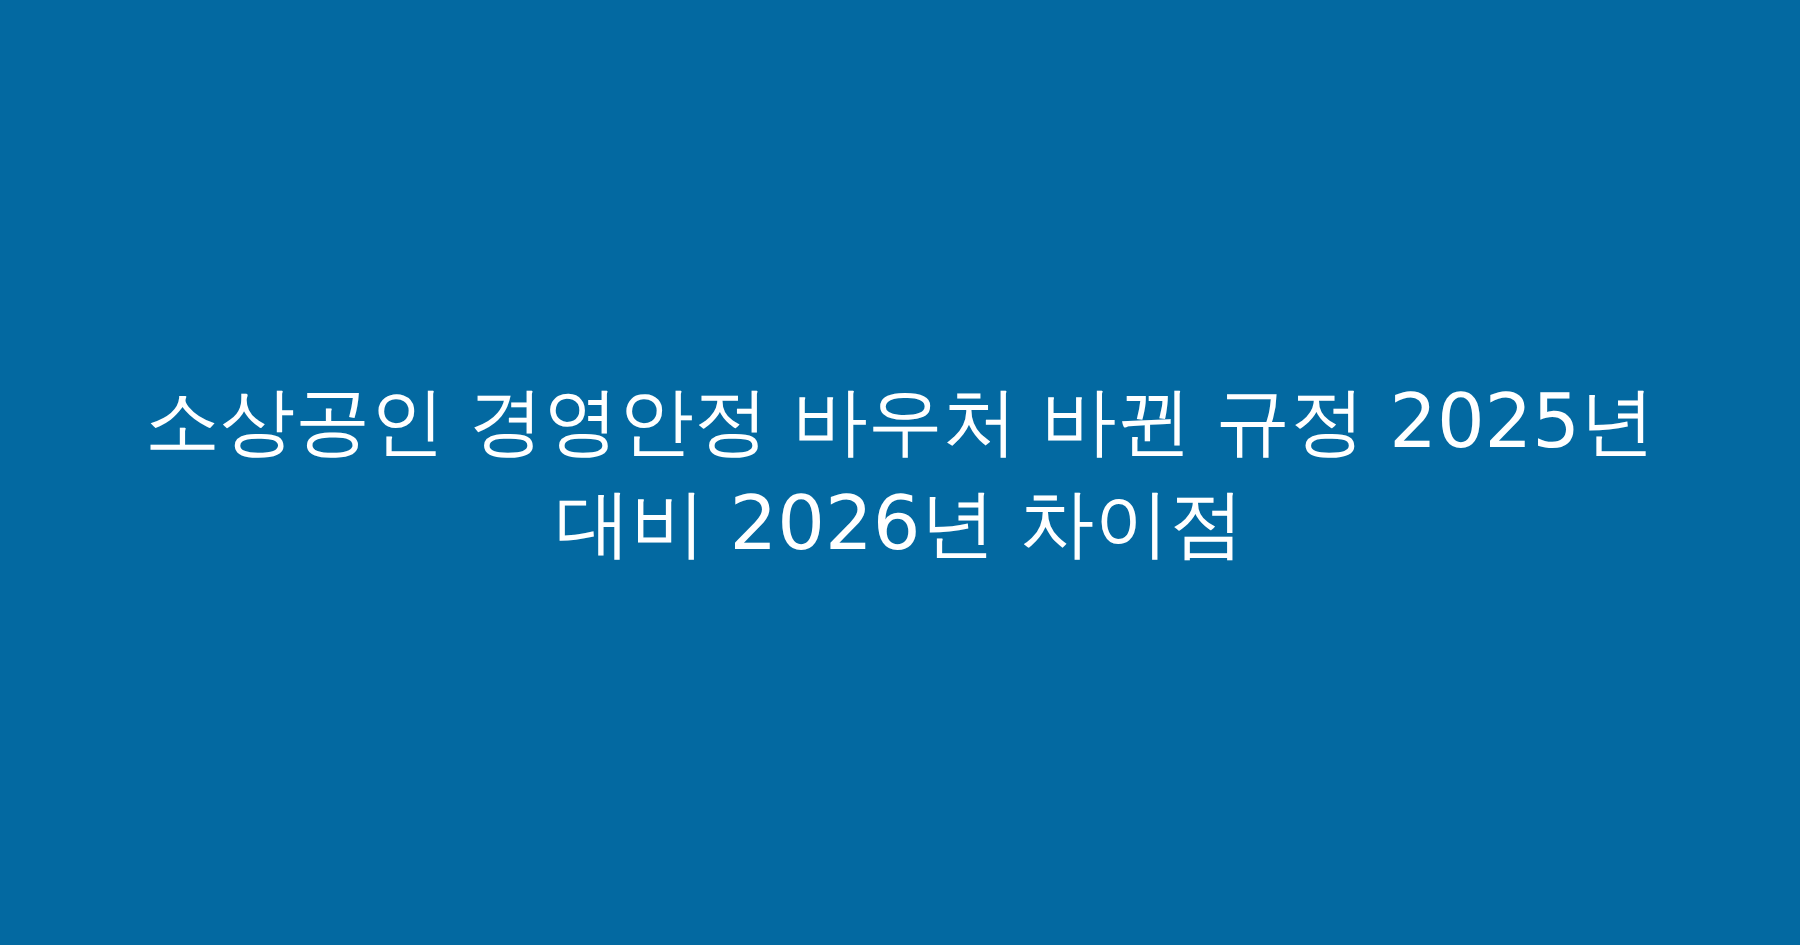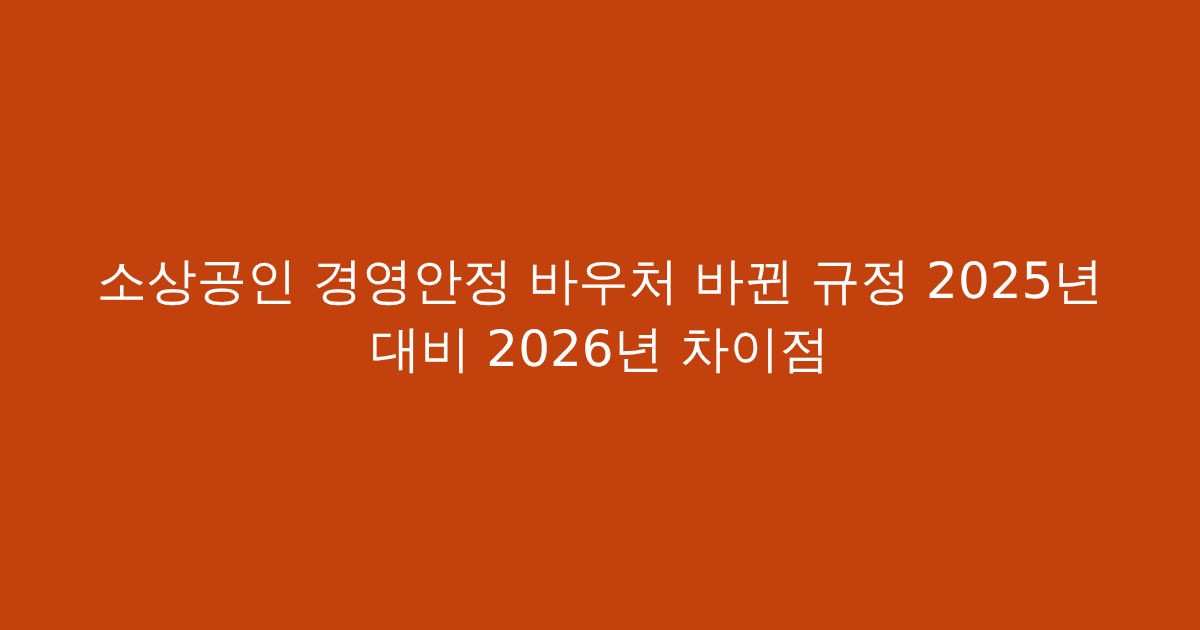--- a/index.html
+++ b/index.html
@@ -46,21 +46,21 @@
     letter-spacing: 0px;
     word-break: keep-all;
     white-space: normal;
     text-align: center;
     text-rendering: geometricPrecision;
   }
 </style>
 </head>
 <body>
 
-<div id="og-card" style="background-color: #c2410c; width: 1200px; height: 630px;">
+<div id="og-card" style="background-color: #0369a1; width: 1200px; height: 630px;">
 
   <div class="title-block">
 
     <h1 class="card-title" style="color: rgb(255, 255, 255); font-size: 50px; line-height: 68px; text-align: center; font-weight: normal;">소상공인 경영안정 바우처 바뀐 규정 2025년 대비 2026년 차이점</h1>
 
   </div>
 
 </div>
 
 </body></html>

